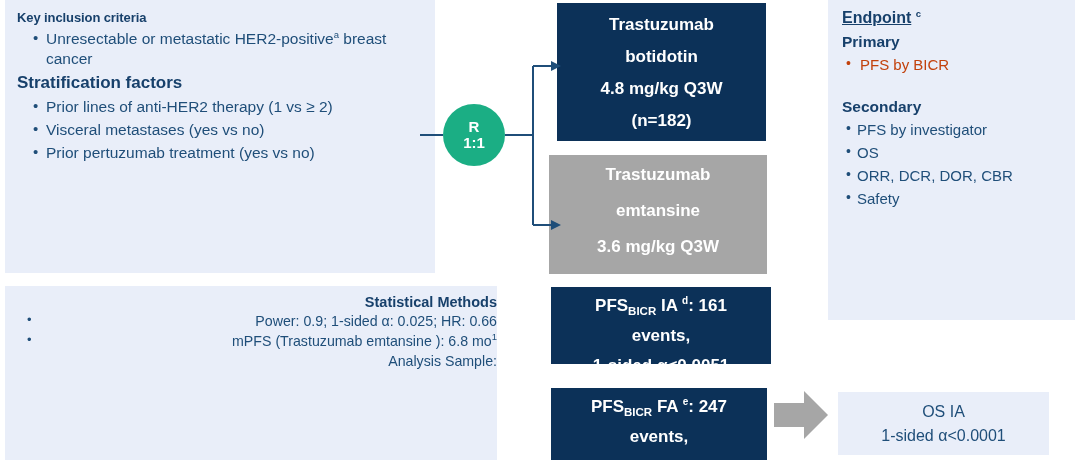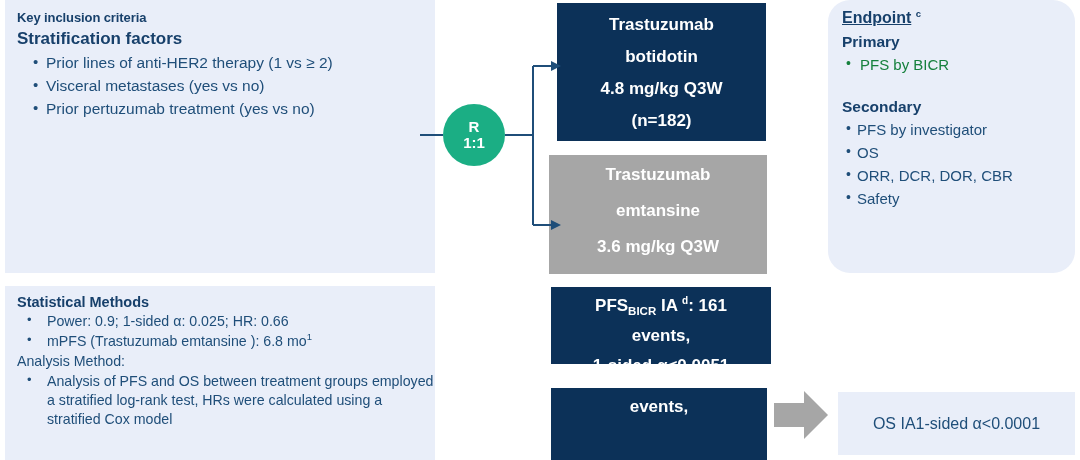--- a/index.html
+++ b/index.html
@@ -20,21 +20,21 @@
   #inclusion-panel .hd{font-size:13px;font-weight:bold;color:#17406B;
         margin:10px 0 4px 12px;letter-spacing:-.1px;}
   #inclusion-panel .hd2{font-size:17px;font-weight:bold;color:#17406B;
         margin:4px 0 4px 12px;}
   .bul{position:relative;font-size:15.5px;line-height:20px;color:#1F4E79;
         margin:3px 0 3px 28px;padding-left:13px;}
   .bul:before{content:"\2022";position:absolute;left:0;top:-1px;font-size:15px;}
   sup{font-size:9.5px;vertical-align:super;line-height:0;}
 
   
-  #stats-panel{left:5px;top:286px;width:430px;height:174px;}
+  #stats-panel{left:5px;top:286px;width:492px;height:174px;text-align:right;}
   #stats-panel .hd{font-size:14.5px;font-weight:bold;color:#17406B;
         margin:8px 0 2px 12px;}
   .sline{font-size:14.2px;line-height:19px;color:#1F4E79;margin:1px 0 1px 12px;}
   .sbul{position:relative;font-size:14.2px;line-height:19px;color:#1F4E79;
         margin:1px 0 1px 22px;padding-left:20px;}
   .sbul:before{content:"\2022";position:absolute;left:0;top:-2px;font-size:13px;}
   .sbul.wrap{padding-left:20px;}
 
   
   #randomization-circle{position:absolute;left:443px;top:104px;width:62px;height:62px;
@@ -55,60 +55,62 @@
         font-size:17px;line-height:30px;padding-top:4px;}
   #pfs-fa-box{left:551px;top:388px;width:216px;height:72px;
         font-size:17px;line-height:30px;padding-top:4px;}
   #pfs-ia-box sup,#pfs-fa-box sup{font-size:10px;}
   .sub{font-size:11.5px;vertical-align:sub;line-height:0;font-weight:bold;}
 
   
   #flow-arrow-icon{position:absolute;left:774px;top:389px;width:56px;height:52px;}
 
   
-  #endpoint-panel{left:828px;top:0px;width:247px;height:273px;border-radius:22px;}
+  #endpoint-panel{left:828px;top:0px;width:247px;height:320px;}
   #endpoint-panel .ep-title{font-size:16px;font-weight:bold;color:#17406B;
         margin:9px 0 6px 14px;}
   #endpoint-panel .ep-title u{text-decoration:underline;}
   #endpoint-panel .ep-sub{font-size:15.5px;font-weight:bold;color:#17406B;
         margin:2px 0 3px 14px;}
   #endpoint-panel .ep-sub.sec{margin-top:23px;}
-  .ebul{position:relative;font-size:15px;line-height:21px;color:#15803d;
+  .ebul{position:relative;font-size:15px;line-height:21px;color:#c2410c;
         margin:2px 0 2px 18px;padding-left:14px;}
   .ebul:before{content:"\2022";position:absolute;left:0;top:-1px;font-size:14px;}
   .ebul.tight{padding-left:11px;color:#1F4E79;}
 
   
-  #os-ia-panel{left:838px;top:392px;width:237px;height:63px;
-        display:flex;flex-direction:row;align-items:center;
+  #os-ia-panel{left:838px;top:392px;width:211px;height:63px;
+        display:flex;flex-direction:column;align-items:center;
         justify-content:center;text-align:right;}
   #os-ia-panel .l1{font-size:16px;color:#1F4E79;line-height:24px;}
   #os-ia-panel .l2{font-size:16px;color:#1F4E79;line-height:24px;}
 </style>
 </head>
 <body>
 
 <div class="panel" id="inclusion-panel">
   <div class="hd">Key inclusion criteria</div>
 
+  <div class="bul">
+    <span>Unresectable or metastatic HER2-positive</span><sup>a</sup><span> breast cancer</span>
+  </div>
 
 
   <div class="hd2">Stratification factors</div>
 
   <div class="bul">Prior lines of anti-HER2 therapy (1 vs ≥ 2)</div>
   <div class="bul">Visceral metastases (yes vs no)</div>
   <div class="bul">Prior pertuzumab treatment (yes vs no)</div>
 </div>
 
 <div class="panel" id="stats-panel">
   <div class="hd">Statistical Methods</div>
   <div class="sbul">Power: 0.9; 1-sided α: 0.025; HR: 0.66</div>
   <div class="sbul"><span>mPFS (Trastuzumab emtansine   ): 6.8 mo</span><sup>1</sup></div>
-  <div class="sline">Analysis Method:</div>
-  <div class="sbul wrap">Analysis of PFS and OS between treatment groups employed a stratified log-rank test, HRs were calculated using a stratified Cox model</div>
+  <div class="sline">Analysis Sample:</div>
 </div>
 
 <svg id="connector-svg">
   <line x1="0" y1="135" x2="23" y2="135" stroke="#1F4E79" stroke-width="2"></line>
   <line x1="85" y1="135" x2="113" y2="135" stroke="#1F4E79" stroke-width="2"></line>
   <line x1="113" y1="66" x2="113" y2="225" stroke="#1F4E79" stroke-width="2"></line>
   <line x1="113" y1="66" x2="131" y2="66" stroke="#1F4E79" stroke-width="2"></line>
   <line x1="113" y1="225" x2="131" y2="225" stroke="#1F4E79" stroke-width="2"></line>
   <polygon points="131,61 141,66 131,71" fill="#1F4E79"></polygon>
   <polygon points="131,220 141,225 131,230" fill="#1F4E79"></polygon>
@@ -133,20 +135,21 @@
   <div>(n=183)</div>
 </div>
 
 <div class="navy" id="pfs-ia-box">
   <div><span>PFS</span><span class="sub">BICR</span> <span>IA</span> <sup>d</sup><span>: 161</span></div>
   <div>events,</div>
   <div>1-sided α&lt;0.0051</div>
 </div>
 
 <div class="navy" id="pfs-fa-box">
+  <div><span>PFS</span><span class="sub">BICR</span> <span>FA</span> <sup>e</sup><span>: 247</span></div>
   <div>events,</div>
 </div>
 
 <svg id="flow-arrow-icon" viewBox="0 0 56 52">
   <polygon points="0,14 30,14 30,2 54,26 30,50 30,38 0,38" fill="#A6A6A6"></polygon>
 </svg>
 
 <div class="panel" id="endpoint-panel">
   <div class="ep-title"><u>Endpoint</u> <sup>c</sup></div>
   <div class="ep-sub">Primary</div>

